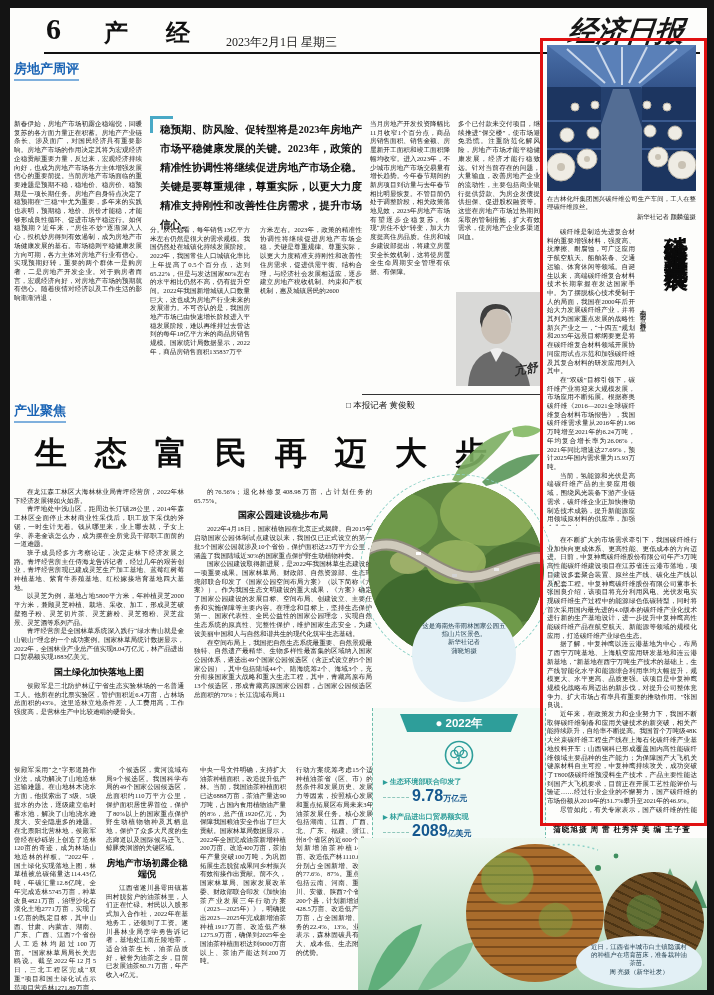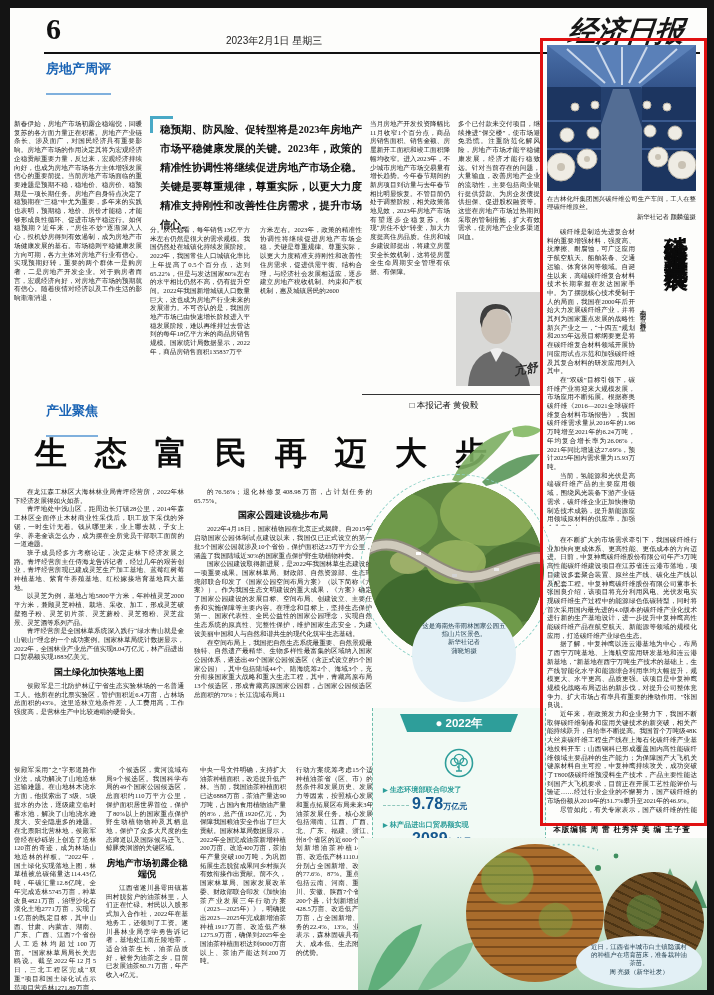--- a/index.html
+++ b/index.html
@@ -3,37 +3,37 @@
 <meta charset="utf-8">
 <style>
   html,body{margin:0;padding:0;background:#141414;}
   .stage{position:relative;width:714px;height:995px;background:#141414;overflow:hidden;
          font-family:"Liberation Serif","DejaVu Serif",serif;}
   .page{position:absolute;left:10px;top:8px;width:697px;height:982px;background:#fdfdfb;overflow:hidden;}
   .abs{position:absolute;}
   
   .pagenum{font-size:30px;font-weight:bold;color:#111;}
   .sectiontitle{font-size:24px;font-weight:bold;letter-spacing:16px;color:#111;}
-  .dateline{font-size:10px;color:#222;font-family:Liberation Sans, sans-serif;}
+  .dateline{font-size:12px;color:#222;font-family:Liberation Serif, serif;}
   .brand{font-size:29px;font-weight:bold;font-style:italic;color:#181818;transform:skewX(-6deg);}
   .hrule{background:#111;height:2px;}
   
   .seclabel{font-size:13px;font-weight:bold;color:#1a64b5;font-family:Liberation Serif, serif;
-            border-bottom:2px solid #7fb0dd;padding-bottom:15px;margin-left:32px;}
+            border-bottom:2px solid #7fb0dd;padding-bottom:1px;}
   .h1a{font-size:34px;font-weight:900;letter-spacing:13px;color:#0c0c0c;text-align:center;
        font-family:"Liberation Sans",sans-serif;white-space:nowrap;}
   .h1b{font-size:32px;font-weight:900;letter-spacing:28px;color:#0c0c0c;text-align:center;white-space:nowrap;}
   
   .bt{font-size:6.6px;line-height:8.7px;text-align:justify;color:#1b1b1b;overflow:hidden;}
   .bt p{margin:0;text-indent:13px;}
   .sh{font-weight:bold;font-size:9px;line-height:11px;text-align:center;margin:5px 0 4px 0;color:#0c0c0c;
       font-family:"Liberation Sans",sans-serif;text-indent:0 !important;}
   .quote{font-size:10.5px;line-height:19px;font-weight:600;color:#111;text-align:justify;}
   .bracket{position:absolute;left:0;top:0;width:20px;height:14px;border-left:3px solid #49a9c6;border-top:3px solid #49a9c6;}
-  .byline{font-size:8.5px;color:#111;text-align:center;}
+  .byline{font-size:8.5px;color:#111;}
   .minirule{height:1px;background:#333;}
   
   .redbox{border:3px solid #e01111;}
   .vhead{writing-mode:vertical-rl;font-size:24px;line-height:44px;font-weight:900;color:#0b0b0b;
          letter-spacing:3px;text-align:left;}
   .vby{writing-mode:vertical-rl;font-size:6.5px;letter-spacing:2px;color:#222;}
   .cap{font-size:6.4px;line-height:8.4px;color:#222;text-align:justify;}
   .capcredit{font-size:6.4px;color:#222;text-align:right;}
   .editors{font-size:7.6px;font-weight:bold;color:#111;text-align:center;letter-spacing:1px;}
   
@@ -61,20 +61,21 @@
   .portrait{background:linear-gradient(180deg,#e3e3e1,#bdbdbb);}
   .sig{font-size:12px;font-style:italic;font-weight:bold;color:#2b2b2b;transform:rotate(-10deg);}
 </style>
 </head>
 <body>
 
 <div class="stage">
 <div class="page">
 
   <div class="abs pagenum" style="left:36px;top:4px;">6</div>
+  <div class="abs sectiontitle" style="left:94px;top:9px;">产 经</div>
   <div class="abs dateline" style="left:216px;top:26px;">2023年2月1日 星期三</div>
   <div class="abs brand" style="left:558px;top:4px;">经济日报</div>
   <div class="abs hrule" style="left:34px;top:44px;width:656px;"></div>
 
   <div class="abs seclabel" style="left:4px;top:52px;">房地产周评</div>
 
   <div class="abs bt" style="left:4px;top:112px;width:128px;height:298px;">新春伊始，房地产市场初露企稳端倪，回暖复苏的各方面力量正在积蓄。房地产产业链条长、涉及面广，对国民经济具有重要影响。房地产市场的作用决定其将为宏观经济企稳贡献重要力量，反过来，宏观经济持续向好，也成为房地产市场各方主体增强发展信心的重要前提。当前房地产市场面临的重要难题是预期不稳，稳地价、稳房价、稳预期是一项长期任务。房地产自身特点决定了稳预期在“三稳”中尤为重要，多年来的实践也表明，预期稳，地价、房价才能稳，才能够形成良性循环、促进市场平稳运行。如何稳预期？近年来，“房住不炒”逐渐深入人心，投机炒房得到有效遏制，成为房地产市场健康发展的基石。市场稳则平稳健康发展方向可期，各方主体对房地产行业有信心。实现预期好转，重要的两个群体一是购房者，二是房地产开发企业。对于购房者而言，宏观经济向好，对房地产市场的预期就有信心。随着疫情对经济以及工作生活的影响渐渐消退，</div>
 
   <div class="abs" style="left:140px;top:108px;width:212px;height:100px;">
     <span class="bracket"></span>
@@ -162,21 +163,21 @@
     </svg>
   </div>
 
   <div class="abs bubble" style="left:402px;top:598px;width:104px;height:96px;padding-top:16px;box-sizing:border-box;">
     <div class="cl" style="padding:0 10px;">这是海南热带雨林国家公园五指山片区景色。</div>
     <div class="cl">新华社记者</div>
     <div class="cl">蒲晓旭摄</div>
   </div>
 
   <div class="abs info" style="left:362px;top:700px;width:172px;height:276px;">
-    <div class="ribbon" style="width:118px;margin:6px auto 16px auto;">
+    <div class="ribbon" style="width:118px;margin:6px auto 8px auto;">
       <span>●</span>
       <span>2022年</span>
     </div>
     <svg style="display:block;margin:5px auto 0 auto;" width="30" height="30" viewBox="0 0 30 30">
       <circle cx="15" cy="15" r="13.5" fill="none" stroke="#2e9e9a" stroke-width="1.6"></circle>
       <circle cx="15" cy="11" r="4.6" fill="none" stroke="#2e9e9a" stroke-width="1.4"></circle>
       <circle cx="10.4" cy="14" r="3.6" fill="none" stroke="#2e9e9a" stroke-width="1.4"></circle>
       <circle cx="19.6" cy="14" r="3.6" fill="none" stroke="#2e9e9a" stroke-width="1.4"></circle>
       <path d="M15,16 L15,23 M12,23 L18,23 M13.2,18.5 L15,20" stroke="#2e9e9a" stroke-width="1.4" fill="none"></path>
     </svg>
@@ -292,16 +293,16 @@
   <div class="abs vhead" style="left:644px;top:208px;height:318px;">碳纤维产业迎来大规模发展</div>
 
   <div class="abs bt" style="left:537px;top:528px;width:150px;height:278px;">
     <p>在不断扩大的市场需求牵引下，我国碳纤维行业加快向更成体系、更高性能、更低成本的方向迈进。日前，中复神鹰碳纤维股份有限公司年产3万吨高性能碳纤维建设项目在江苏省连云港市落地，项目建设多套聚合装置、原丝生产线、碳化生产线以及配套工程。中复神鹰碳纤维股份有限公司董事长张国良介绍，该项目将充分利用风电、光伏发电实现碳纤维生产过程中的能源绿色低碳转型，同时将首次采用国内最先进的4.0版本的碳纤维产业化技术进行新的生产基地设计，进一步提升中复神鹰高性能碳纤维产品在航空航天、新能源等领域的规模化应用，打造碳纤维产业绿色生态。</p>
     <p>据了解，中复神鹰以连云港基地为中心，布局了西宁万吨基地、上海航空应用研发基地和连云港新基地，“新基地在西宁万吨生产技术的基础上，生产线智能化水平和能源综合利用率均大幅提升，规模更大、水平更高、品质更强。该项目是中复神鹰规模化战略布局迈出的新步伐，对提升公司整体竞争力、扩大市场占有率具有重要的推动作用。”张国良说。</p>
     <p>近年来，在政策发力和企业努力下，我国不断取得碳纤维制备和应用关键技术的新突破，相关产能持续跃升，自给率不断提高。我国首个万吨级48K大丝束碳纤维工程生产线在上海石化碳纤维产业基地投料开车；山西钢科已形成覆盖国内高性能碳纤维领域主要品种的生产能力；为保障国产大飞机关键原材料自主可控，中复神鹰持续攻关，成功突破了T800级碳纤维预浸料生产技术，产品主要性能达到国产大飞机要求，目前正在开展工艺性能评价与验证……经过行业企业的不懈努力，国产碳纤维的市场份额从2019年的31.7%攀升至2021年的46.9%。</p>
     <p>尽管如此，有关专家表示，国产碳纤维的性能与质量稳定性尚有提升空间，短期内碳纤维核心装备仍需依赖进口。在关键核心技术上打造创新矩阵，加快形成具有国际竞争优势的运行产能，是我国碳纤维产业面临的挑战，也是实现高质量发展的长远目标。</p>
 
   </div>
 
-  <div class="abs editors" style="left:534px;top:817px;width:156px;">本版编辑 周 雷 杜秀萍 美 编 王子萱</div>
+  <div class="abs editors" style="left:534px;top:817px;width:156px;">蒲晓旭摄 周 雷 杜秀萍 美 编 王子萱</div>
 
 </div>
 </div>
 
 </body></html>

